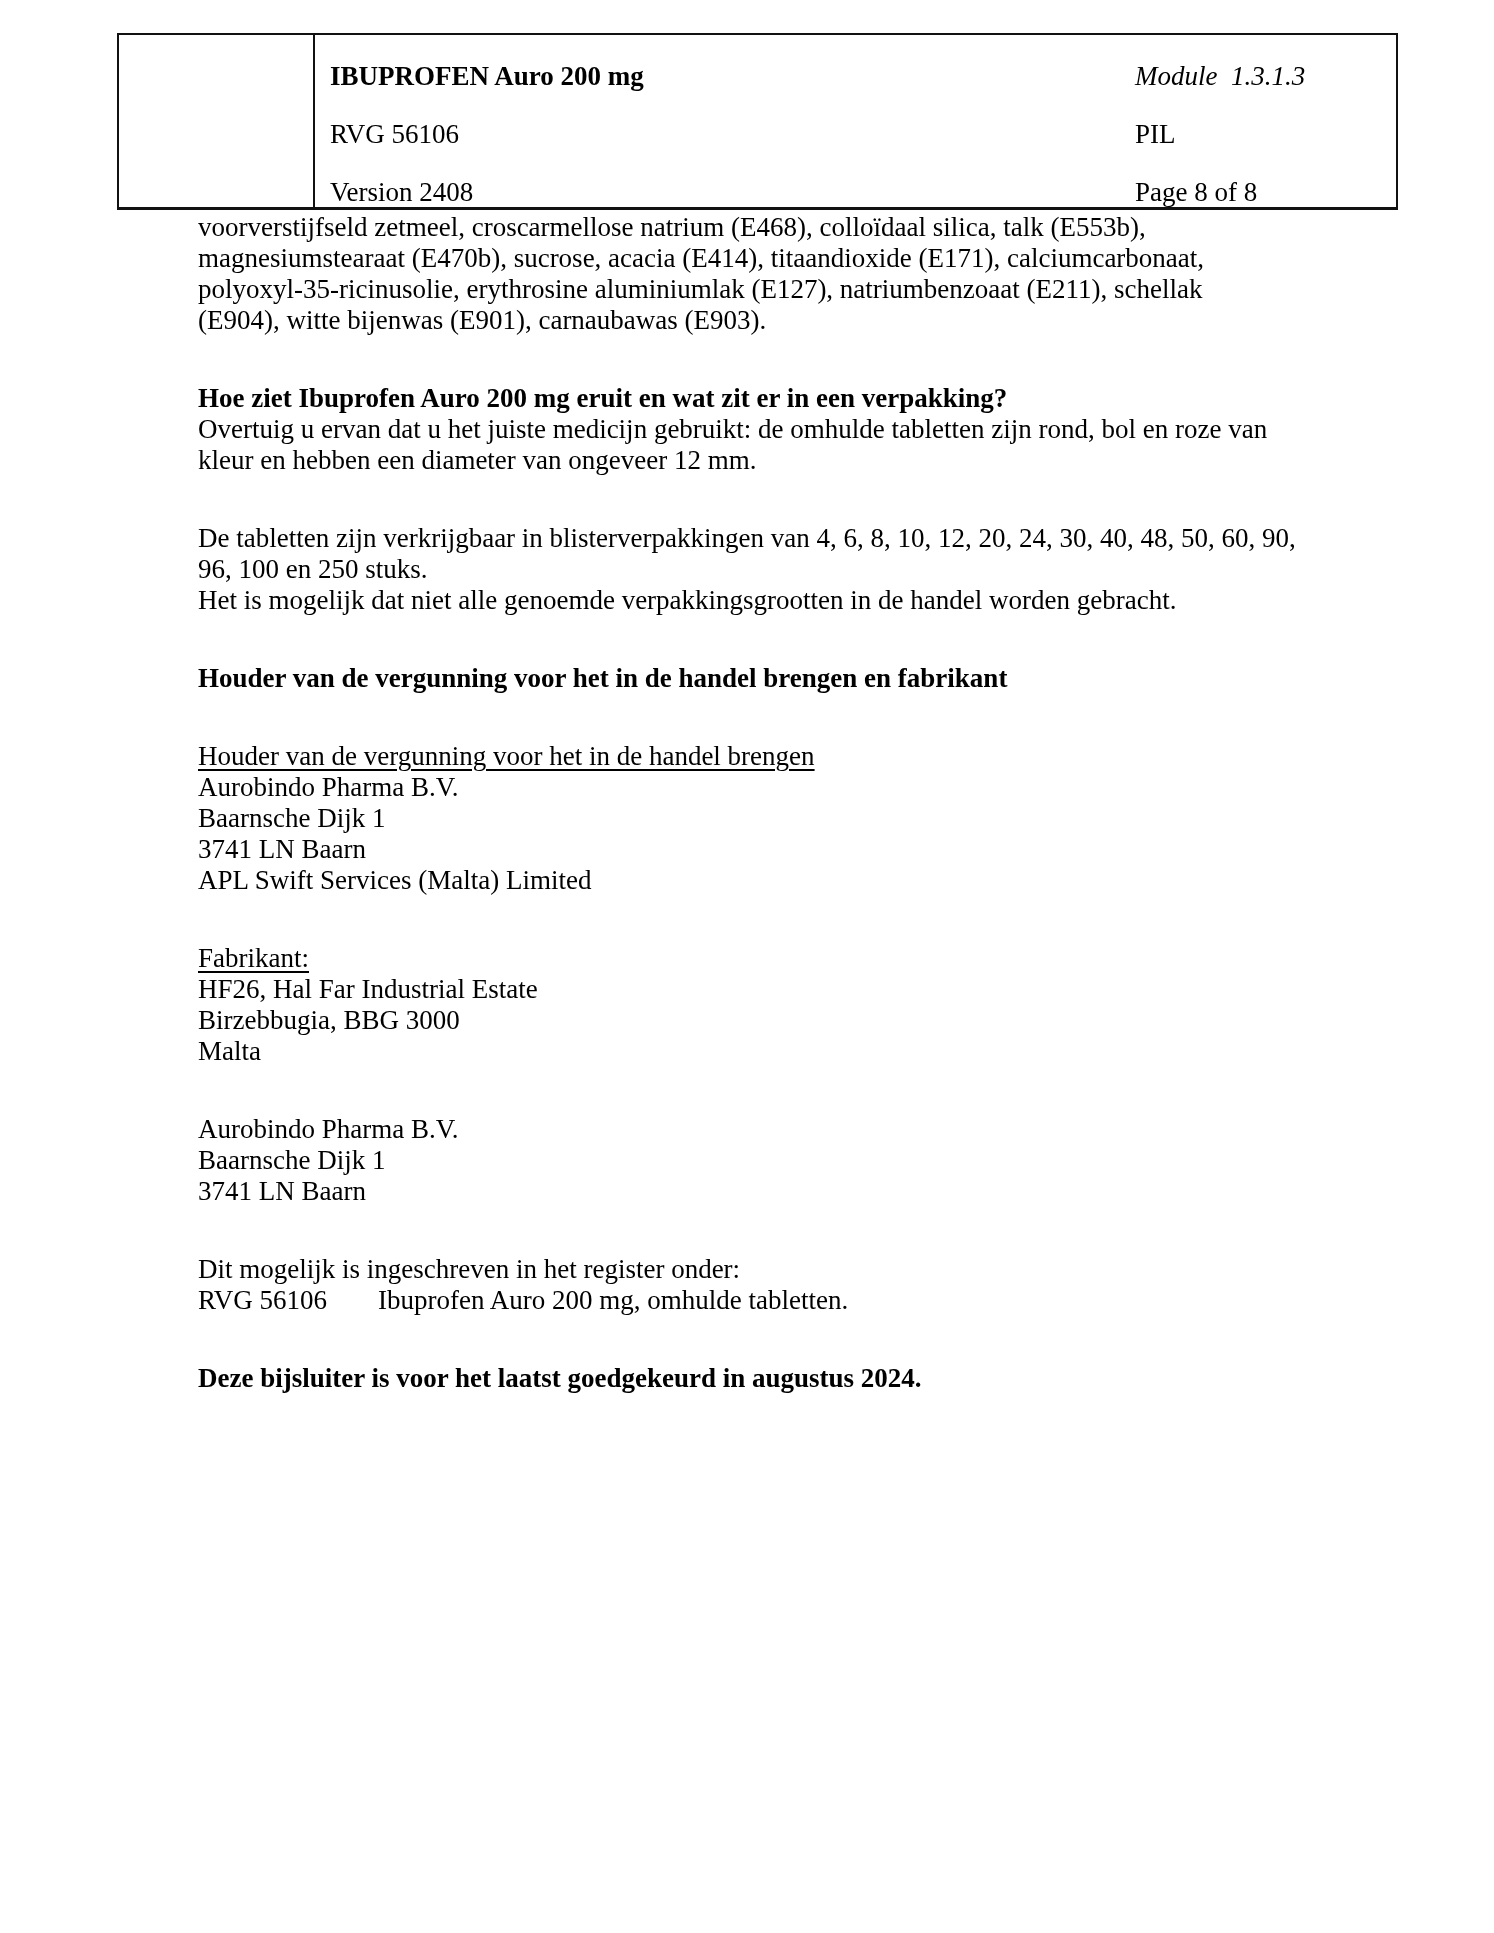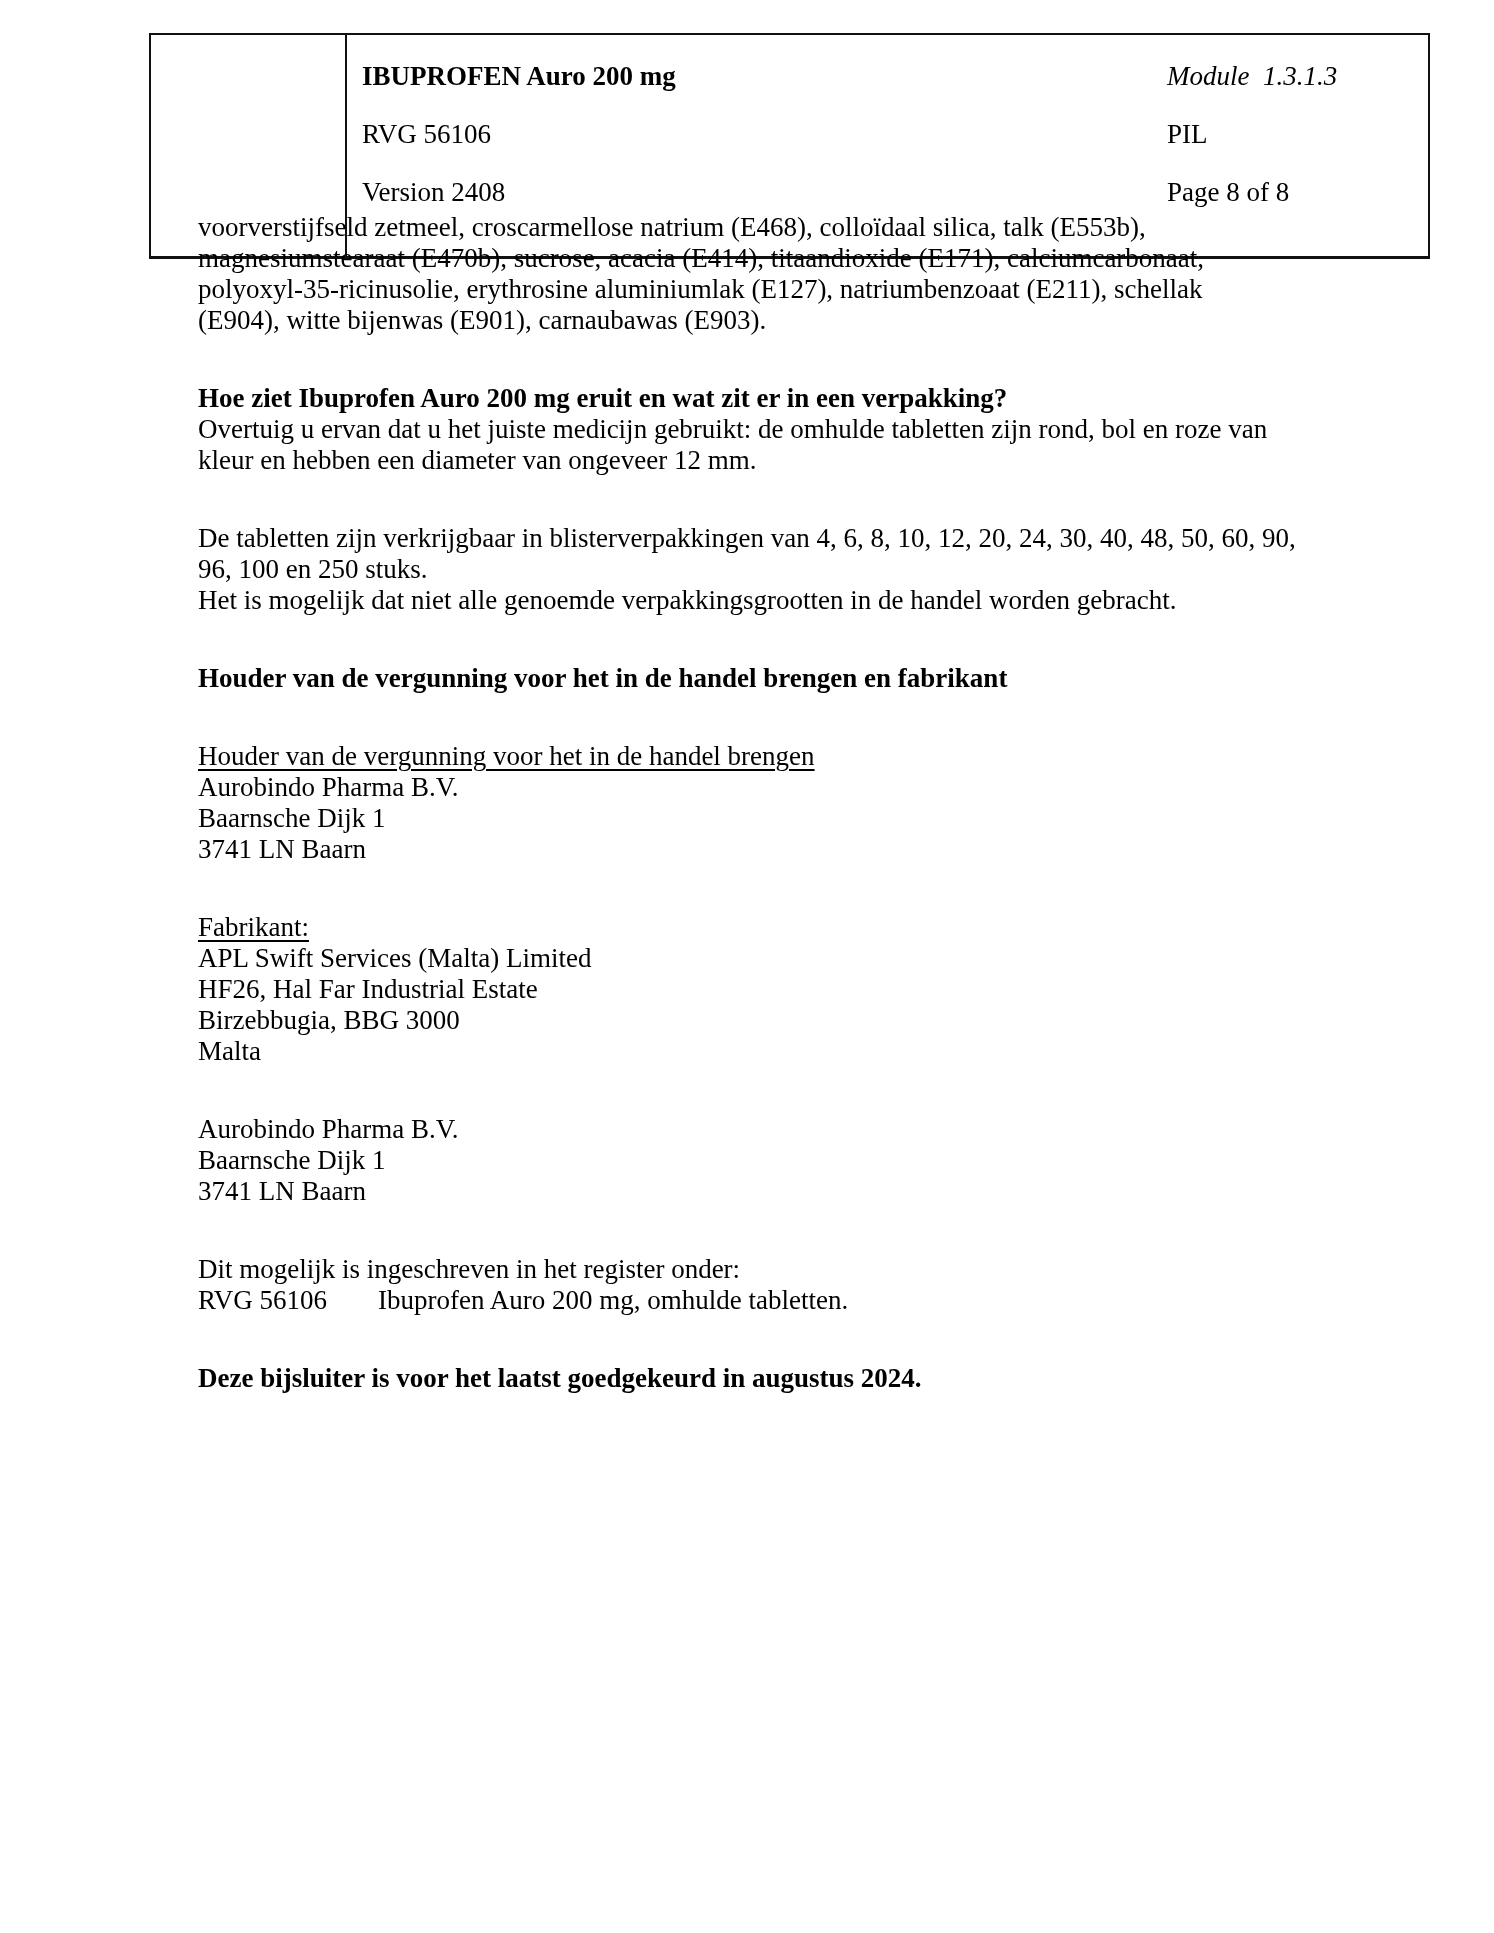--- a/index.html
+++ b/index.html
@@ -15,24 +15,23 @@
     color: #000000;
     overflow: hidden;
   }
 
   
   .hdr {
     position: absolute;
     left: 117px;
     top: 33px;
     width: 1281px;
-    height: 226px;
+    height: 177px;
     border: 2px solid #111111;
     border-bottom-width: 3px;
-    margin-left: 32px;
   }
   .hdr-divider {
     position: absolute;
     left: 194px;
     top: 0;
     height: 100%;
     width: 2px;
     background: #111111;
   }
   .hdr span {
@@ -90,22 +89,22 @@
     <p class="blk gap">De tabletten zijn verkrijgbaar in blisterverpakkingen van 4, 6, 8, 10, 12, 20, 24, 30, 40, 48, 50, 60, 90, 96, 100 en 250 stuks.</p>
     <p class="blk">Het is mogelijk dat niet alle genoemde verpakkingsgrootten in de handel worden gebracht.</p>
 
     <p class="blk gap bold">Houder van de vergunning voor het in de handel brengen en fabrikant</p>
 
     <p class="blk gap"><span class="underline">Houder van de vergunning voor het in de handel brengen</span></p>
     <p class="blk">Aurobindo Pharma B.V.</p>
     <p class="blk">Baarnsche Dijk 1</p>
     <p class="blk">3741 LN Baarn</p>
 
+    <p class="blk">APL Swift Services (Malta) Limited</p>
     <p class="blk gap"><span class="underline">Fabrikant:</span></p>
-    <p class="blk">APL Swift Services (Malta) Limited</p>
     <p class="blk">HF26, Hal Far Industrial Estate</p>
     <p class="blk">Birzebbugia, BBG 3000</p>
     <p class="blk">Malta</p>
 
     <p class="blk gap">Aurobindo Pharma B.V.</p>
     <p class="blk">Baarnsche Dijk 1</p>
     <p class="blk">3741 LN Baarn</p>
 
     <p class="blk gap">Dit mogelijk is ingeschreven in het register onder:</p>
     <p class="blk"><span class="tabcol">RVG 56106</span><span>Ibuprofen Auro 200 mg, omhulde tabletten.</span></p>

